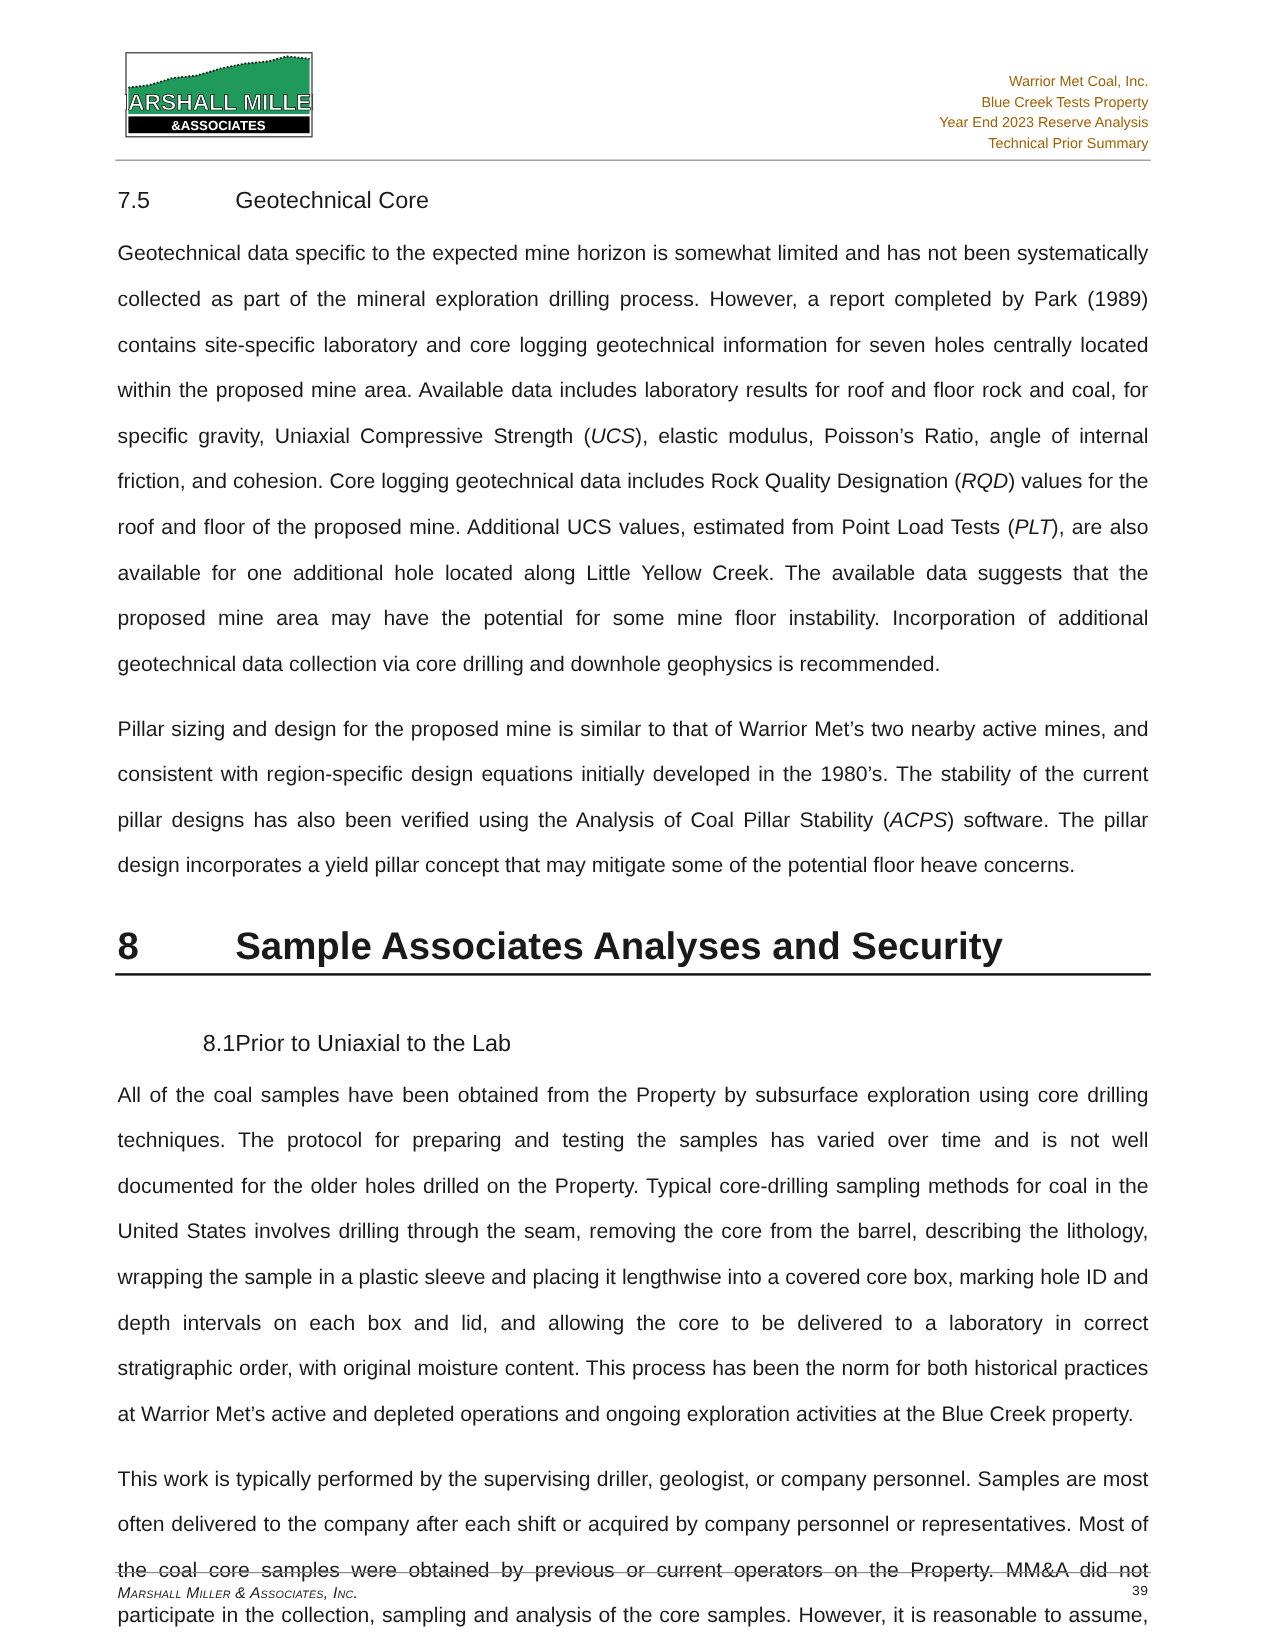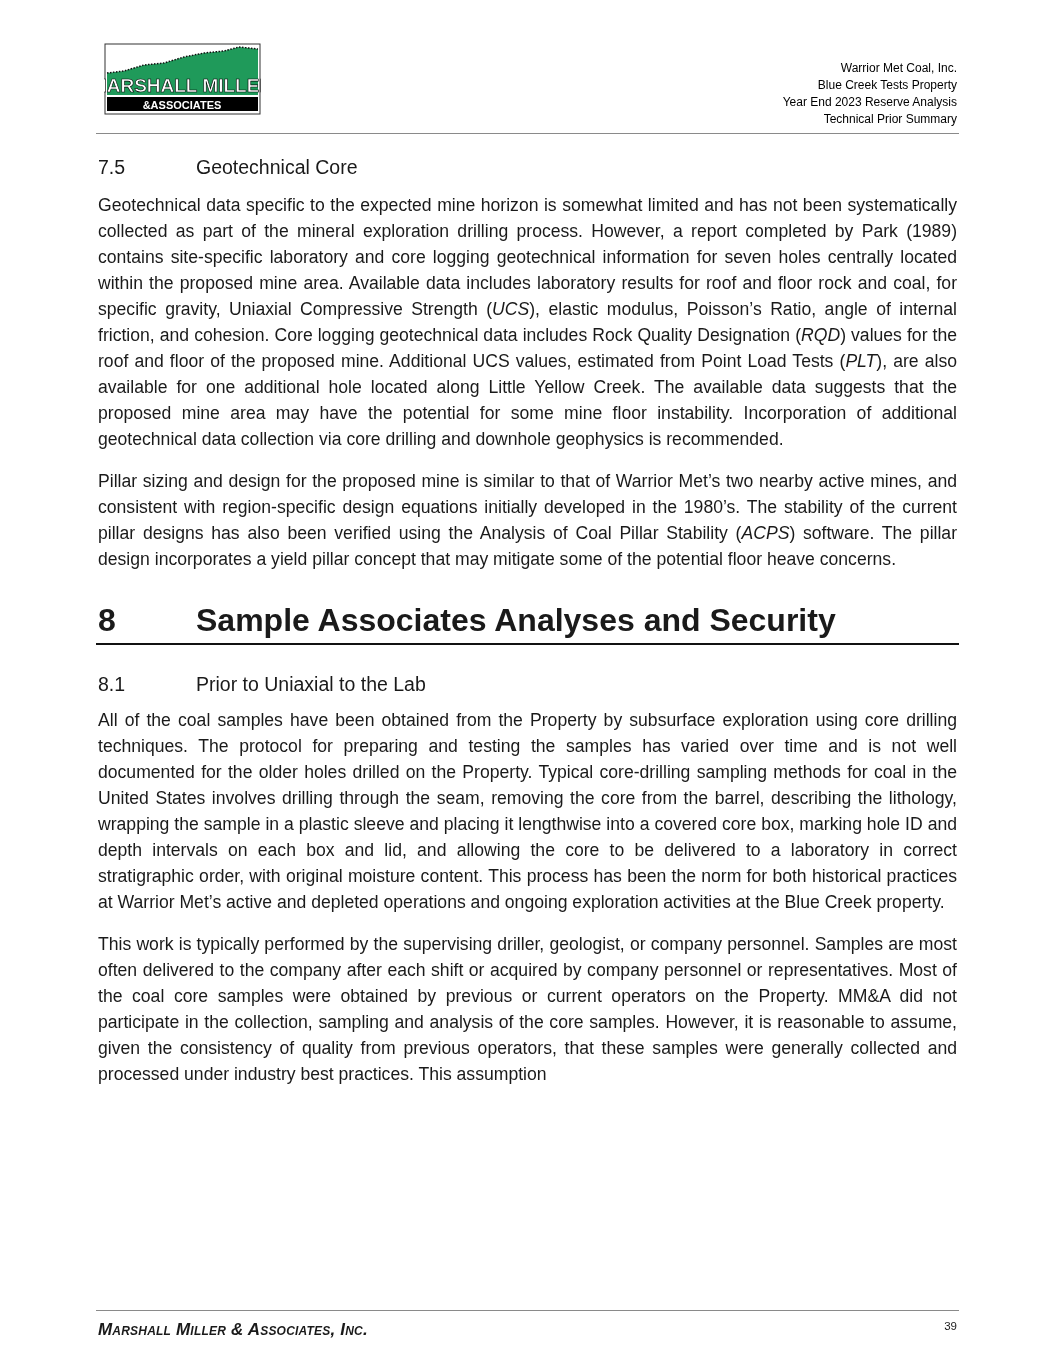--- a/index.html
+++ b/index.html
@@ -1,31 +1,31 @@
 <!DOCTYPE html>
 <html><head>
 <meta charset="utf-8">
 <style>
   html, body { margin:0; padding:0; background:#ffffff; }
   body { width:1055px; height:1365px; position:relative; overflow:hidden;
          font-family:"Liberation Sans", sans-serif; color:#1a1a1a; }
   .logo { position:absolute; left:104px; top:43px; width:157px; height:72px; }
   .header-right { position:absolute; right:98px; top:60px; text-align:right;
-                  font-size:12px; line-height:17px; color:#000000; }
+                  font-size:12px; line-height:17px; color:#a16207; }
   .header-rule { position:absolute; left:96px; right:96px; top:133px; height:1px; background:#8a8a8a; }
   .content { position:absolute; left:98px; width:859px; top:152px; }
   .h2 { font-weight:normal; font-size:19.5px; margin:0; display:flex; height:30px; align-items:center; }
   .h2 .num { width:98px; }
   .h1 { font-size:32px; margin:0; display:flex; align-items:flex-end;
         border-bottom:2px solid #111; padding-bottom:4px; margin-left:-2px; margin-right:-2px; padding-left:2px;}
   .h1 .num { width:98px; }
-  p { margin:0; text-align:justify; font-size:17.6px; line-height:26px; }
+  p { margin:0; text-align:justify; font-size:17.6px; line-height:38px; }
   .footer-rule { position:absolute; left:96px; right:96px; top:1310px; height:1px; background:#8a8a8a; }
-  .footer-left { position:absolute; left:98px; top:1320px; font-size:17px; font-weight:bold; font-style:italic; font-variant:small-caps; letter-spacing:0.2px; }
-  .footer-right { position:absolute; right:98px; top:1320px; font-size:11.5px; }
+  .footer-left { position:absolute; left:98px; top:1320px; font-size:13px; font-weight:normal; font-style:italic; font-variant:small-caps; letter-spacing:0.2px; }
+  .footer-right { position:absolute; right:98px; top:1320px; font-size:11.5px;font-family:Liberation Mono, monospace; }
 </style>
 </head>
 <body>
 
 <div class="logo">
   <svg width="157" height="72" viewBox="0 0 157 72">
     <rect x="1" y="1" width="155" height="70" fill="#fff" stroke="#333" stroke-width="1"></rect>
     <path d="M3 30 L20 28 L40 22 L60 20 L80 14 L100 10 L120 8 L135 4 L154 6 L154 52 L3 52 Z" fill="#1f9a5a"></path>
     <path d="M3 30 L20 28 L40 22 L60 20 L80 14 L100 10 L120 8 L135 4 L154 6" fill="none" stroke="#111" stroke-width="1.5" stroke-dasharray="1.5 1.5"></path>
     <text x="78" y="49" text-anchor="middle" font-family="Liberation Sans, sans-serif" font-weight="bold" font-size="19" fill="#fff" stroke="#000" stroke-width="0.6">MARSHALL MILLER</text>
@@ -48,21 +48,21 @@
     <span>Geotechnical Core</span>
   </h2>
   <p style="margin-top:10px;"><span>Geotechnical data specific to the expected mine horizon is somewhat limited and has not been systematically collected as part of the mineral exploration drilling process.  However, a report completed by Park (1989) contains site-specific laboratory and core logging geotechnical information for seven holes centrally located within the proposed mine area.  Available data includes laboratory results for roof and floor rock and coal, for specific gravity, Uniaxial Compressive Strength (</span><i>UCS</i><span>), elastic modulus, Poisson’s Ratio, angle of internal friction, and cohesion.  Core logging geotechnical data includes Rock Quality Designation (</span><i>RQD</i><span>) values for the roof and floor of the proposed mine.  Additional UCS values, estimated from Point Load Tests (</span><i>PLT</i><span>), are also available for one additional hole located along Little Yellow Creek.  The available data suggests that the proposed mine area may have the potential for some mine floor instability.  Incorporation of additional geotechnical data collection via core drilling and downhole geophysics is recommended.</span></p>
   <p style="margin-top:16px;"><span>Pillar sizing and design for the proposed mine is similar to that of Warrior Met’s two nearby active mines, and consistent with region-specific design equations initially developed in the 1980’s.  The stability of the current pillar designs has also been verified using the Analysis of Coal Pillar Stability (</span><i>ACPS</i><span>) software.  The pillar design incorporates a yield pillar concept that may mitigate some of the potential floor heave concerns.</span></p>
 
   <h1 class="h1" style="margin-top:30px;">
     <span class="num">8</span>
     <span>Sample Associates Analyses and Security</span>
   </h1>
 
-  <h2 class="h2" style="margin-top:24px;">
+  <h2 class="h2" style="margin-top:42px;text-align:right;">
     <span class="num">8.1</span>
     <span>Prior to Uniaxial to the Lab</span>
   </h2>
   <p style="margin-top:8px;">All of the coal samples have been obtained from the Property by subsurface exploration using core drilling techniques.  The protocol for preparing and testing the samples has varied over time and is not well documented for the older holes drilled on the Property.  Typical core-drilling sampling methods for coal in the United States involves drilling through the seam, removing the core from the barrel, describing the lithology, wrapping the sample in a plastic sleeve and placing it lengthwise into a covered core box, marking hole ID and depth intervals on each box and lid, and allowing the core to be delivered to a laboratory in correct stratigraphic order, with original moisture content.  This process has been the norm for both historical practices at Warrior Met’s active and depleted operations and ongoing exploration activities at the Blue Creek property.</p>
   <p style="margin-top:16px;">This work is typically performed by the supervising driller, geologist, or company personnel.  Samples are most often delivered to the company after each shift or acquired by company personnel or representatives.  Most of the coal core samples were obtained by previous or current operators on the Property.  MM&amp;A did not participate in the collection, sampling and analysis of the core samples.  However, it is reasonable to assume, given the consistency of quality from previous operators, that these samples were generally collected and processed under industry best practices.  This assumption</p>
 </div>
 
 <div class="footer-rule"></div>
 <div class="footer-left">Marshall Miller &amp; Associates, Inc.</div>
 <div class="footer-right">39</div>

